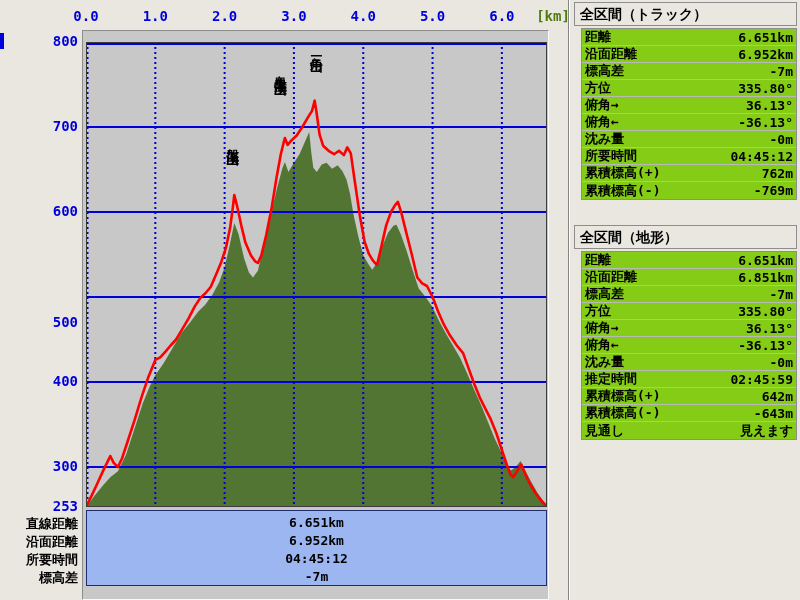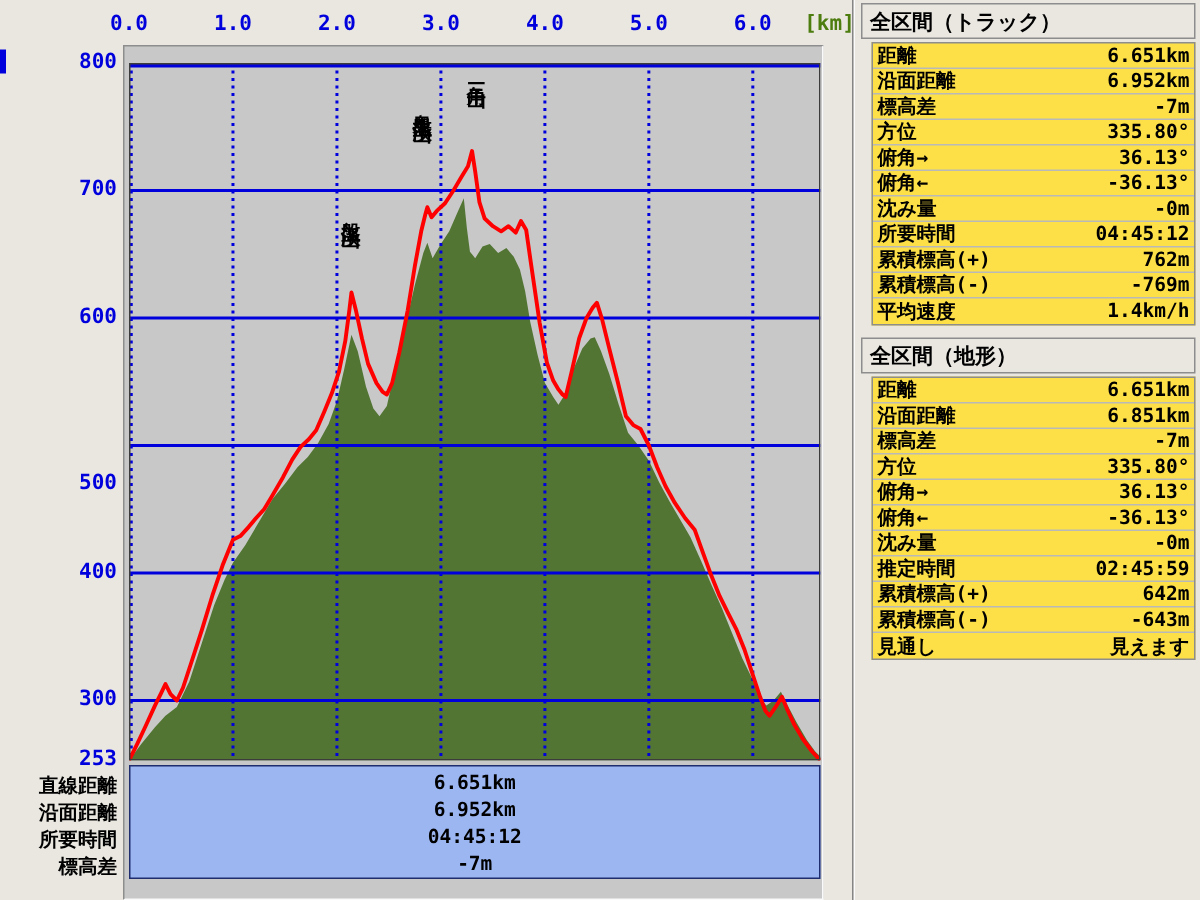--- a/index.html
+++ b/index.html
@@ -23,21 +23,21 @@
               background:#9cb6f2; border:1px solid #1f2c6e; padding-top:4px; }
   .info-line { height:18px; text-align:center; color:#000;
                font:bold 13px "DejaVu Sans Mono",monospace; }
   .bottom-label { position:absolute; left:0; width:78px; height:18px; text-align:right;
                   color:#000; font:bold 13px "DejaVu Sans",sans-serif; }
   #divider { position:absolute; left:568px; top:0; width:0; height:600px;
              border-left:1px solid #858585; border-right:1px solid #fbfbfb; }
   #right-pane { position:absolute; left:572px; top:0; width:228px; height:592px; background:#e9e7e0; }
   .panel-title { position:absolute; left:2px; right:3px; height:24px; border:1px solid #8d8d8d;
                  padding:3px 0 0 5px; color:#000; font:bold 14px "DejaVu Sans",sans-serif; }
-  .stat-table { position:absolute; left:9px; right:3px; border:1px solid #8d8d8d; background:#fde047; }
+  .stat-table { position:absolute; left:9px; right:3px; border:1px solid #8d8d8d; background:#84cc16; }
   .t-row { display:flex; justify-content:space-between; align-items:center; height:17px;
            padding:0 3px; border-bottom:1px solid #b9b9b9;
            font:bold 13px "DejaVu Sans Mono","DejaVu Sans",sans-serif; color:#000; }
   .t-row:last-child { border-bottom:none; }
   .t-label { white-space:nowrap; }
   .t-value { white-space:nowrap; }
 </style>
 </head>
 <body>
 
@@ -137,24 +137,20 @@
         <span class="t-value">04:45:12</span>
       </div>
       <div class="t-row">
         <span class="t-label">累積標高(+)</span>
         <span class="t-value">762m</span>
       </div>
       <div class="t-row">
         <span class="t-label">累積標高(-)</span>
         <span class="t-value">-769m</span>
       </div>
-      <div class="t-row">
-        <span class="t-label">平均速度</span>
-        <span class="t-value">1.4km/h</span>
-      </div>
     </div>
   <div class="panel-title" style="top:225px">全区間（地形）</div>
   <div class="stat-table" style="top:251px">
       <div class="t-row">
         <span class="t-label">距離</span>
         <span class="t-value">6.651km</span>
       </div>
       <div class="t-row">
         <span class="t-label">沿面距離</span>
         <span class="t-value">6.851km</span>

